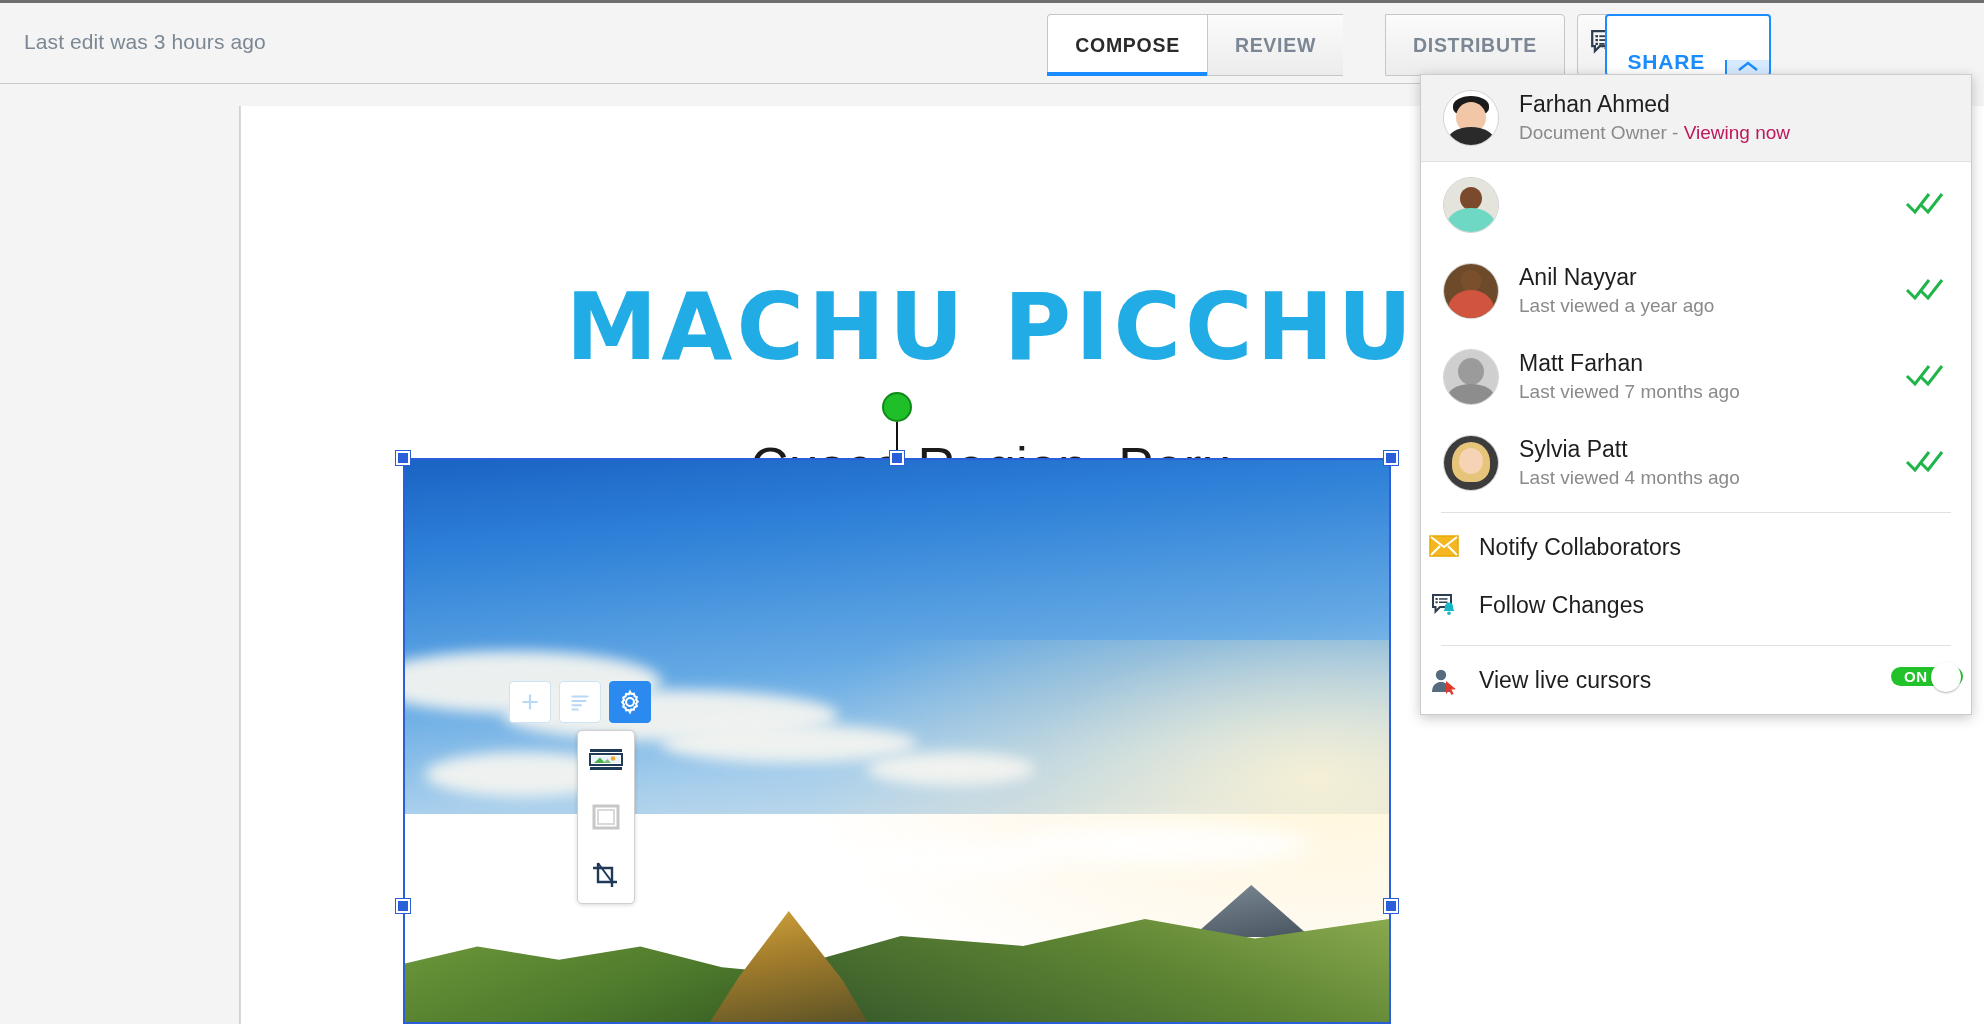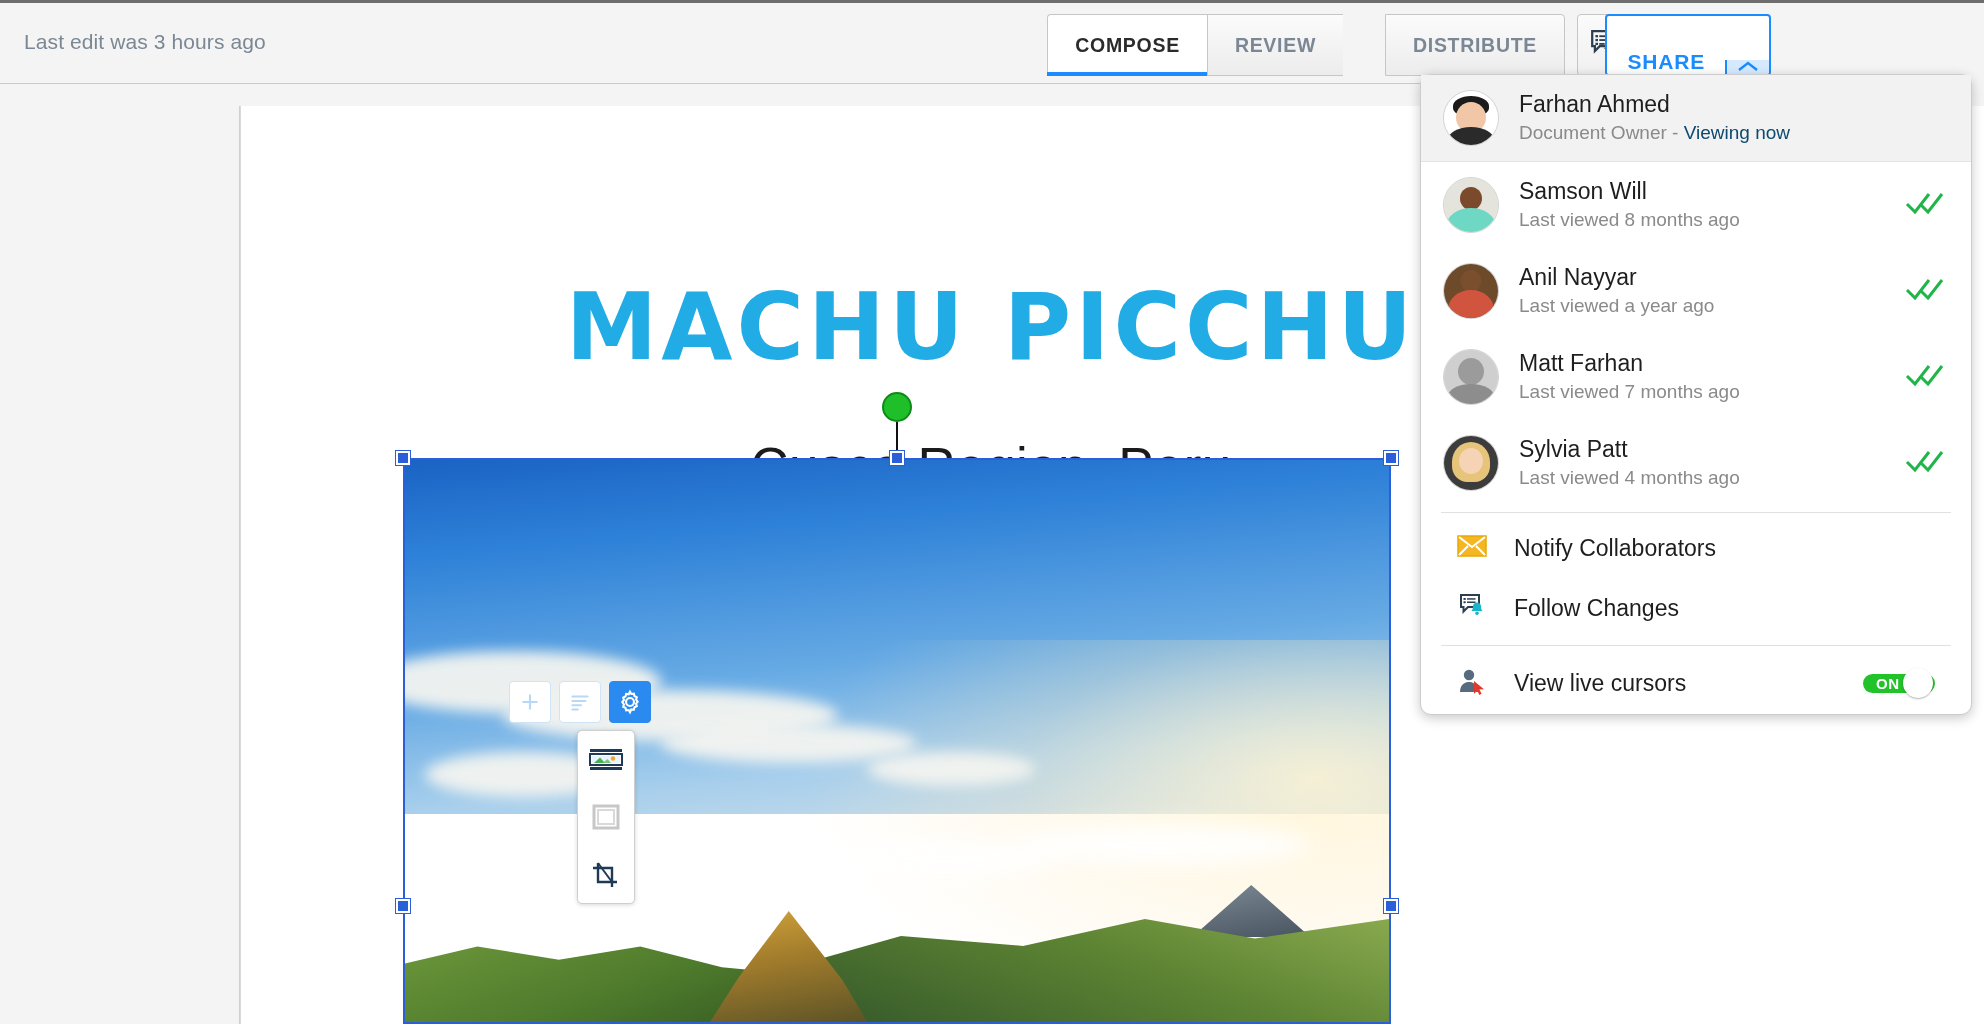--- a/index.html
+++ b/index.html
@@ -97,38 +97,38 @@
            display:flex; align-items:center; justify-content:center; cursor:pointer; }
   .itool.active { background:#2b8af0; border-color:#2b8af0; }
   .itool-panel { position:absolute; left:336px; top:624px; width:58px;
                  background:#ffffff; border:1px solid #cfcfcf; border-radius:5px;
                  box-shadow:0 1px 4px rgba(0,0,0,.16); padding:10px 0;
                  display:flex; flex-direction:column; align-items:center; gap:22px; }
   .itool-panel .opt { width:40px; height:36px; display:flex; align-items:center; justify-content:center; cursor:pointer; }
 
   
   .dropdown { position:absolute; right:12px; top:74px; width:552px;
-              background:#ffffff; border:1px solid #cccccc; border-radius:11px;
+              background:#ffffff; border:1px solid #cccccc; border-radius:0;
               box-shadow:0 3px 12px rgba(0,0,0,.22); z-index:50; }
   .collab { display:flex; align-items:center; padding:15px 22px; gap:20px; cursor:pointer; position:relative; }
   .collab.owner { background:#f2f2f2; border-bottom:1px solid #e2e2e2; }
   .avatar { width:56px; height:56px; border-radius:50%; flex:none; border:1px solid #d3d3d3;
             overflow:hidden; position:relative; background:#e9e9e9; }
   .av-bg { position:absolute; inset:0; }
   .av-head { position:absolute; left:50%; transform:translateX(-50%); border-radius:50%; }
   .av-body { position:absolute; left:50%; transform:translateX(-50%); border-radius:50% 50% 0 0 / 70% 70% 0 0; }
   .av-hair { position:absolute; left:50%; transform:translateX(-50%); border-radius:50% 50% 40% 40%; }
   .cinfo { flex:1; min-width:0; }
   .cname { font-size:23px; color:#1e1e1e; line-height:1.25; }
   .cmeta { font-size:19px; color:#8a8a8a; line-height:1.3; margin-top:2px; }
-  .cmeta .viewing { color:#0c4a6e; }
+  .cmeta .viewing { color:#be185d; }
   .ticks { position:absolute; right:26px; top:50%; transform:translateY(-50%); }
 
   .dd-sep { height:1px; background:#e0e0e0; margin:6px 20px; }
-  .dd-item { display:flex; align-items:center; gap:27px; padding:15px 36px; cursor:pointer; }
+  .dd-item { display:flex; align-items:flex-start; gap:20px; padding:15px 8px; cursor:pointer; }
   .dd-label { font-size:23px; color:#1e1e1e; }
   .toggle { margin-left:auto; width:72px; height:19px; border-radius:17px; background:#22c32a;
             display:flex; align-items:center; position:relative; }
   .toggle .t-text { font-size:15px; font-weight:bold; color:#ffffff; position:absolute; left:13px; letter-spacing:.5px; }
   .toggle .t-knob { position:absolute; right:2px; width:30px; height:30px; border-radius:50%; background:#fff;
                     box-shadow:0 1px 2px rgba(0,0,0,.3); }
 </style>
 </head>
 <body>
 
@@ -330,24 +330,20 @@
         <div class="cmeta"><span>Document Owner - </span><span class="viewing">Viewing now</span></div>
       </div>
     </div>
 
     <div class="collab">
       <div class="avatar">
         <div class="av-bg" style="background:#e4e4dc;"></div>
         <div class="av-head" style="top:9px;width:22px;height:23px;background:#7b4a2c;"></div>
         <div class="av-body" style="bottom:0;width:48px;height:24px;background:#6fd8c4;"></div>
       </div>
-      <div class="cinfo">
-        <div class="cname">Samson Will</div>
-        <div class="cmeta">Last viewed 8 months ago</div>
-      </div>
       <span class="ticks">
         <svg width="40" height="26" viewBox="0 0 40 26">
           <path d="M2 14 L10 22 L24 4" fill="none" stroke="#1fb548" stroke-width="3"></path>
           <path d="M15 14 L23 22 L37 4" fill="none" stroke="#1fb548" stroke-width="3"></path>
         </svg>
       </span>
     </div>
 
     <div class="collab">
       <div class="avatar">

